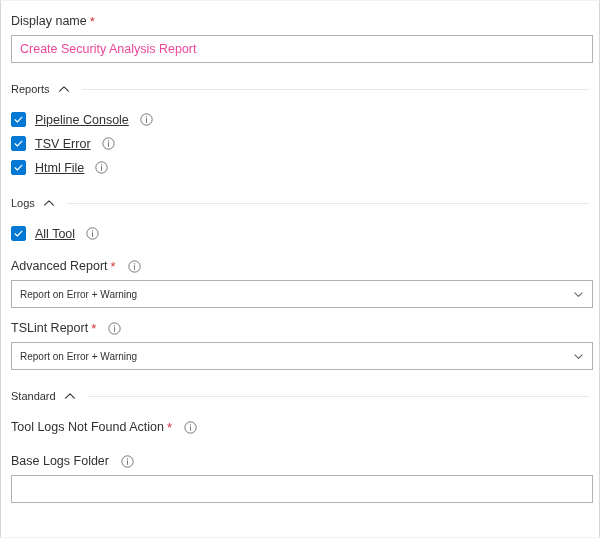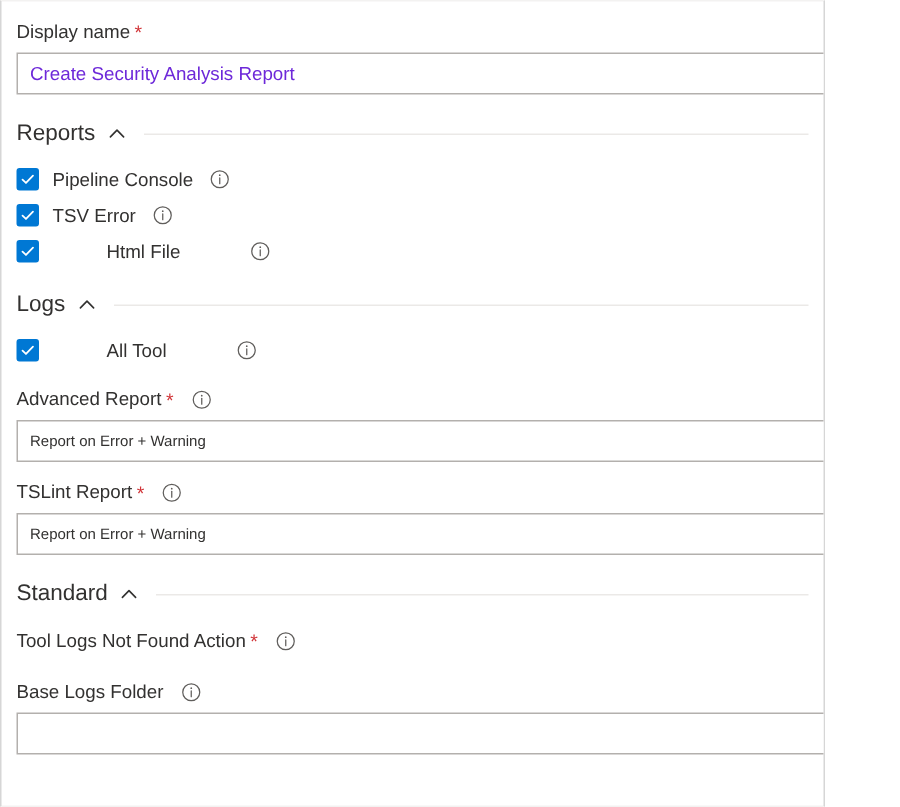--- a/index.html
+++ b/index.html
@@ -8,21 +8,21 @@
     background: #ffffff;
   }
   body {
     font-family: "Liberation Sans", sans-serif;
     color: #323130;
     -webkit-font-smoothing: antialiased;
   }
 
   .task-form {
     position: relative;
-    width: 550px;
+    width: 600px;
     height: 538px;
     box-sizing: border-box;
     background: #ffffff;
     border-left: 1px solid #d6d6d6;
     border-right: 1px solid #d6d6d6;
     border-top: 1px solid #f3f2f1;
     border-bottom: 1px solid #f3f2f1;
     padding: 0 8px 0 10px;
     overflow: hidden;
   }
@@ -68,21 +68,21 @@
 
   
   .text-input {
     box-sizing: border-box;
     width: 582px;
     height: 28px;
     border: 1px solid #b3b0ad;
     background: #ffffff;
     font-family: "Liberation Sans", sans-serif;
     font-size: 12.5px;
-    color: #6d28d9;
+    color: #ec4899;
     padding: 0 8px;
     outline: none;
     border-radius: 0;
   }
   .text-input::placeholder { color: #a19f9d; }
 
   .select-wrap {
     position: relative;
     width: 582px;
     height: 28px;
@@ -113,21 +113,21 @@
   }
 
   
   .section-header {
     display: flex;
     align-items: center;
     padding-top: 16px;
     cursor: pointer;
   }
   .section-title {
-    font-size: 15px;
+    font-size: 11px;
     color: #323130;
     line-height: 20px;
     white-space: nowrap;
   }
   .section-chevron {
     margin-left: 8px;
     display: flex;
     align-items: center;
     flex: 0 0 auto;
   }
@@ -135,28 +135,29 @@
     flex: 1 1 auto;
     height: 1px;
     background: #ebe9e7;
     margin-left: 12px;
     margin-right: 2px;
   }
 
   
   .checkbox-group {
     padding-top: 10px;
+    text-decoration: underline;
   }
   .checkbox-row {
     display: flex;
     align-items: center;
     height: 19px;
     margin-bottom: 5px;
   }
-  .checkbox-row:last-child { margin-bottom: 0; gap: 36px; }
+  .checkbox-row:last-child { margin-bottom: 0; }
 
   .checkbox {
     width: 15px;
     height: 15px;
     box-sizing: border-box;
     border-radius: 2px;
     background: #0078d4;
     border: 1px solid #0078d4;
     display: flex;
     align-items: center;

